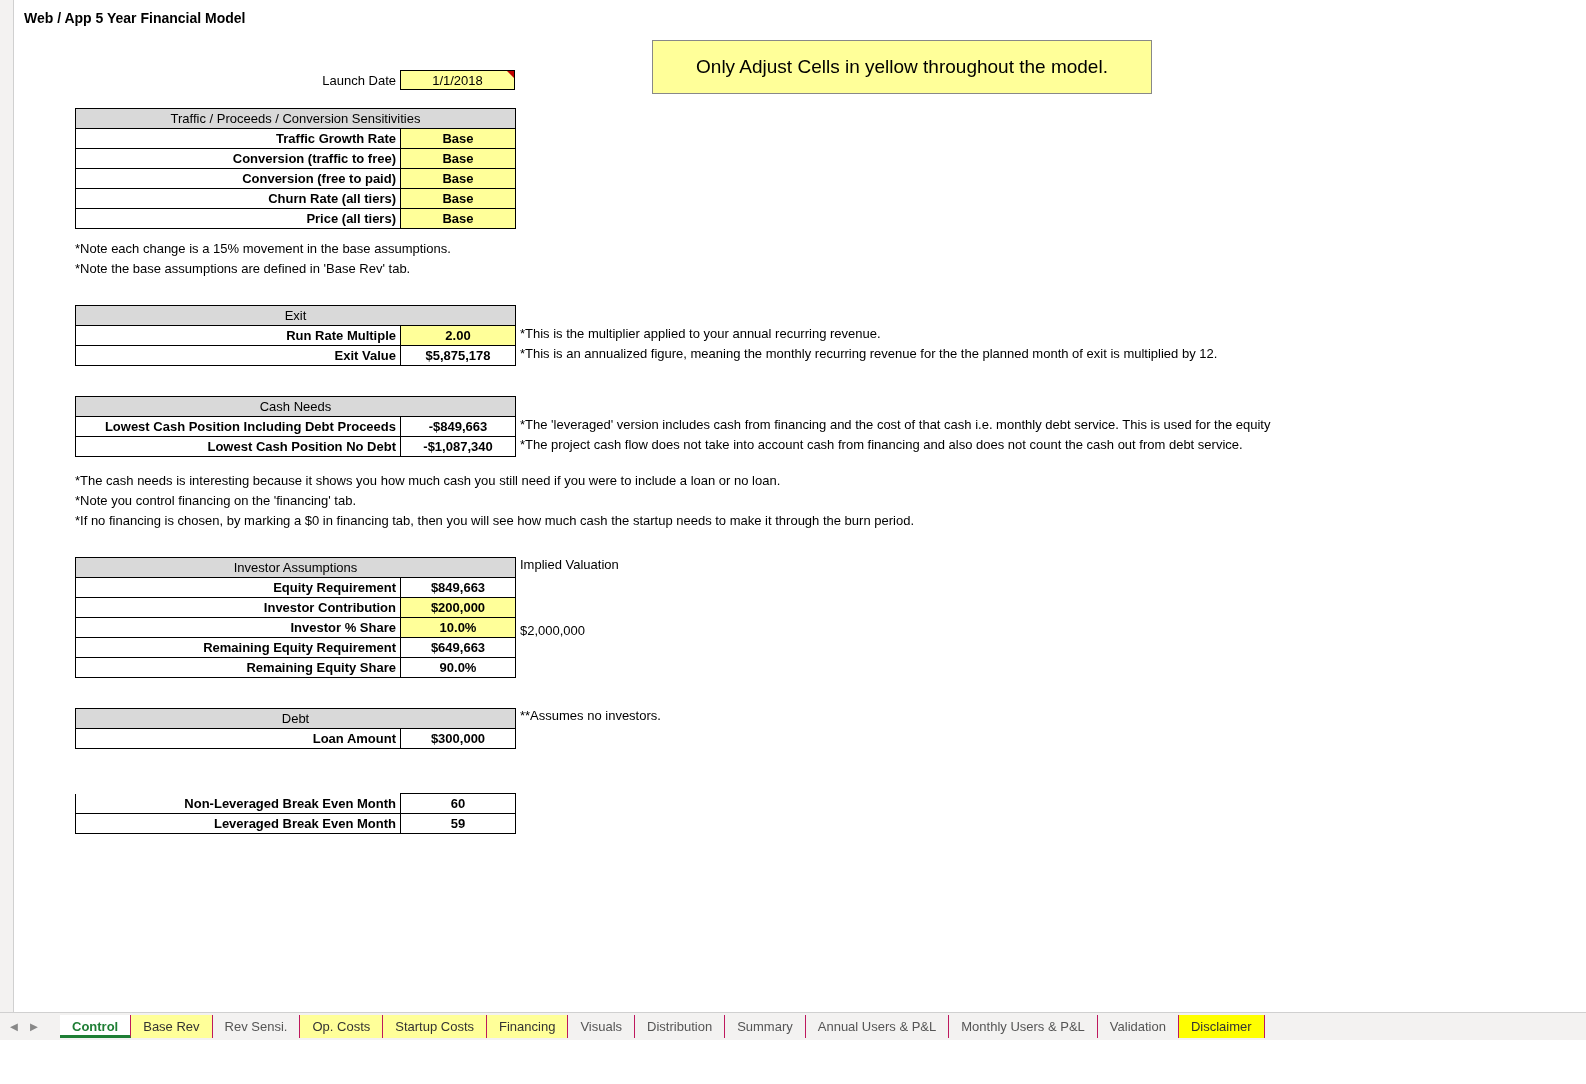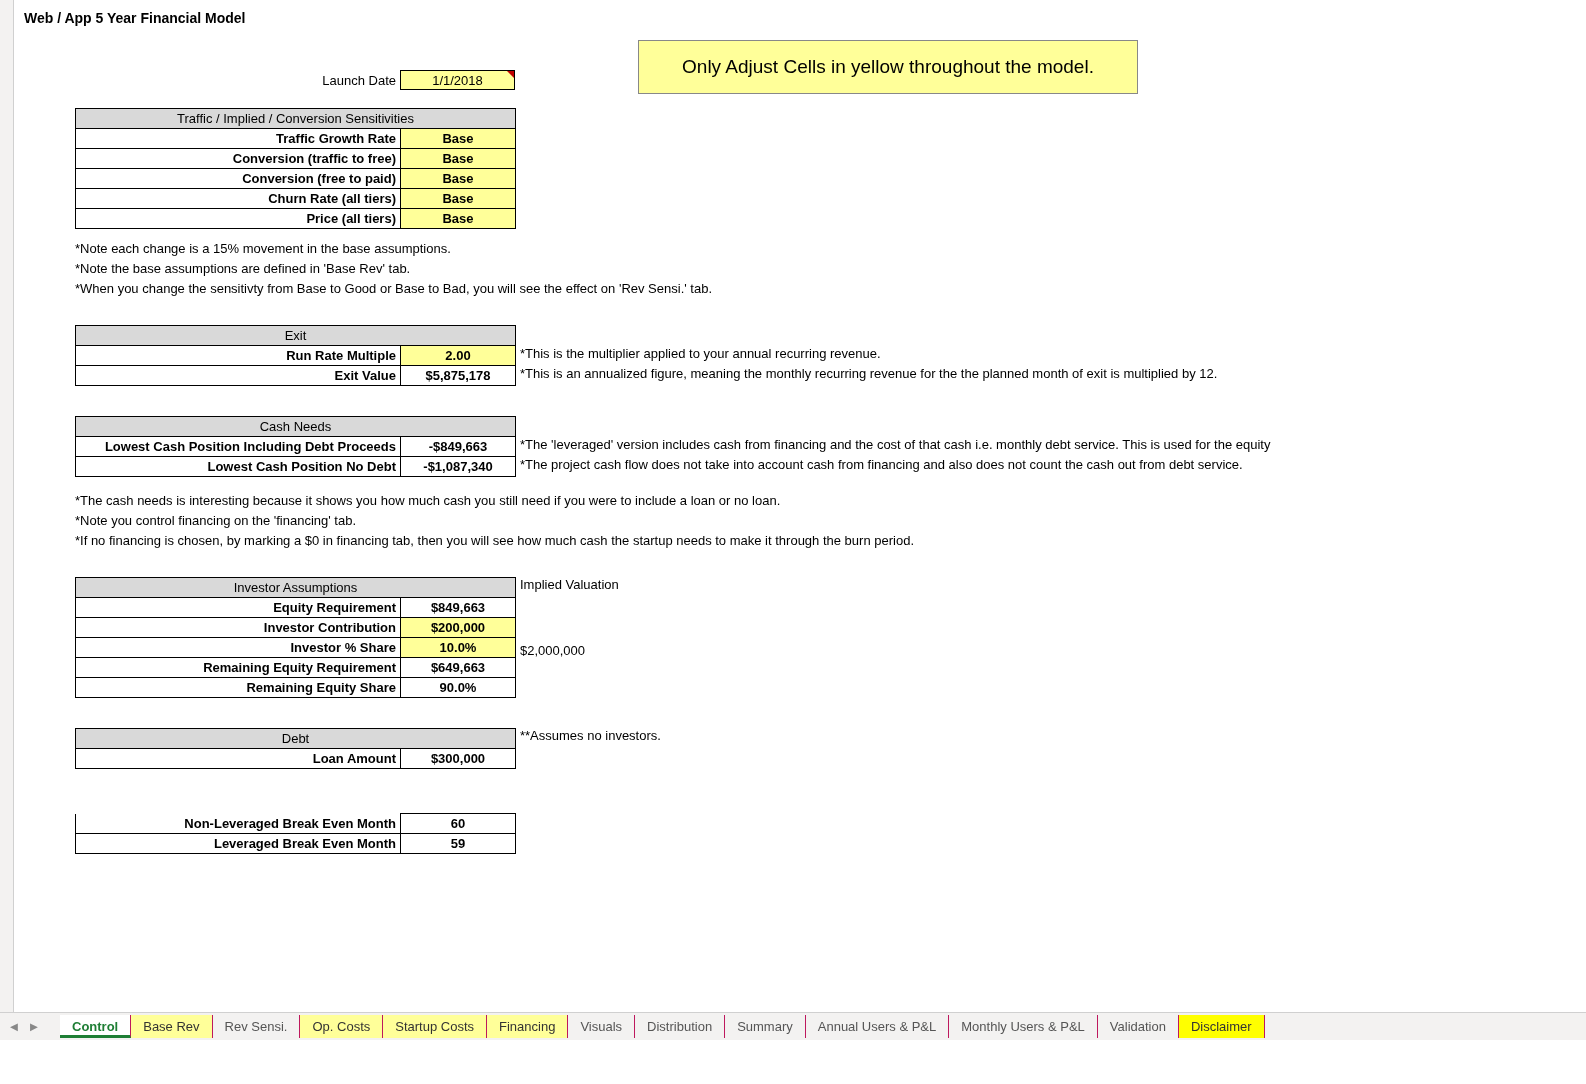--- a/index.html
+++ b/index.html
@@ -55,21 +55,21 @@
   .red-corner::after {
     content: "";
     position: absolute;
     top: 0; right: 0;
     width: 0; height: 0;
     border-top: 7px solid #c00000;
     border-left: 7px solid transparent;
   }
   .note-box {
     position: absolute;
-    left: 638px;
+    left: 652px;
     top: 40px;
     width: 500px;
     height: 54px;
     background: #ffff99;
     border: 1px solid #888;
     font-size: 19px;
     display: flex;
     align-items: center;
     justify-content: center;
     padding: 0 18px;
@@ -164,21 +164,21 @@
   <div class="content">
 
     <div class="launch-row">
       <div class="launch-label">Launch Date</div>
       <div class="launch-value yellow red-corner">1/1/2018</div>
     </div>
 
     <table class="tbl">
       <tbody>
           <tr>
-            <th colspan="2">Traffic / Implied / Conversion Sensitivities</th>
+            <th colspan="2">Traffic / Proceeds / Conversion Sensitivities</th>
           </tr>
       <tr>
             <td class="label-col">Traffic Growth Rate</td>
             <td class="value-col yellow">Base</td>
           </tr>
       <tr>
             <td class="label-col">Conversion (traffic to free)</td>
             <td class="value-col yellow">Base</td>
           </tr>
       <tr>
@@ -192,21 +192,20 @@
       <tr>
             <td class="label-col">Price (all tiers)</td>
             <td class="value-col yellow">Base</td>
           </tr>
     </tbody>
       </table>
 
     <div class="notes-block">
       <div>*Note each change is a 15% movement in the base assumptions.</div>
       <div>*Note the base assumptions are defined in 'Base Rev' tab.</div>
-      <div>*When you change the sensitivty from Base to Good or Base to Bad, you will see the effect on 'Rev Sensi.' tab.</div>
     </div>
 
     <div class="row-with-note">
       <table class="tbl">
         <tbody>
             <tr>
               <th colspan="2">Exit</th>
             </tr>
         <tr>
               <td class="label-col">Run Rate Multiple</td>

